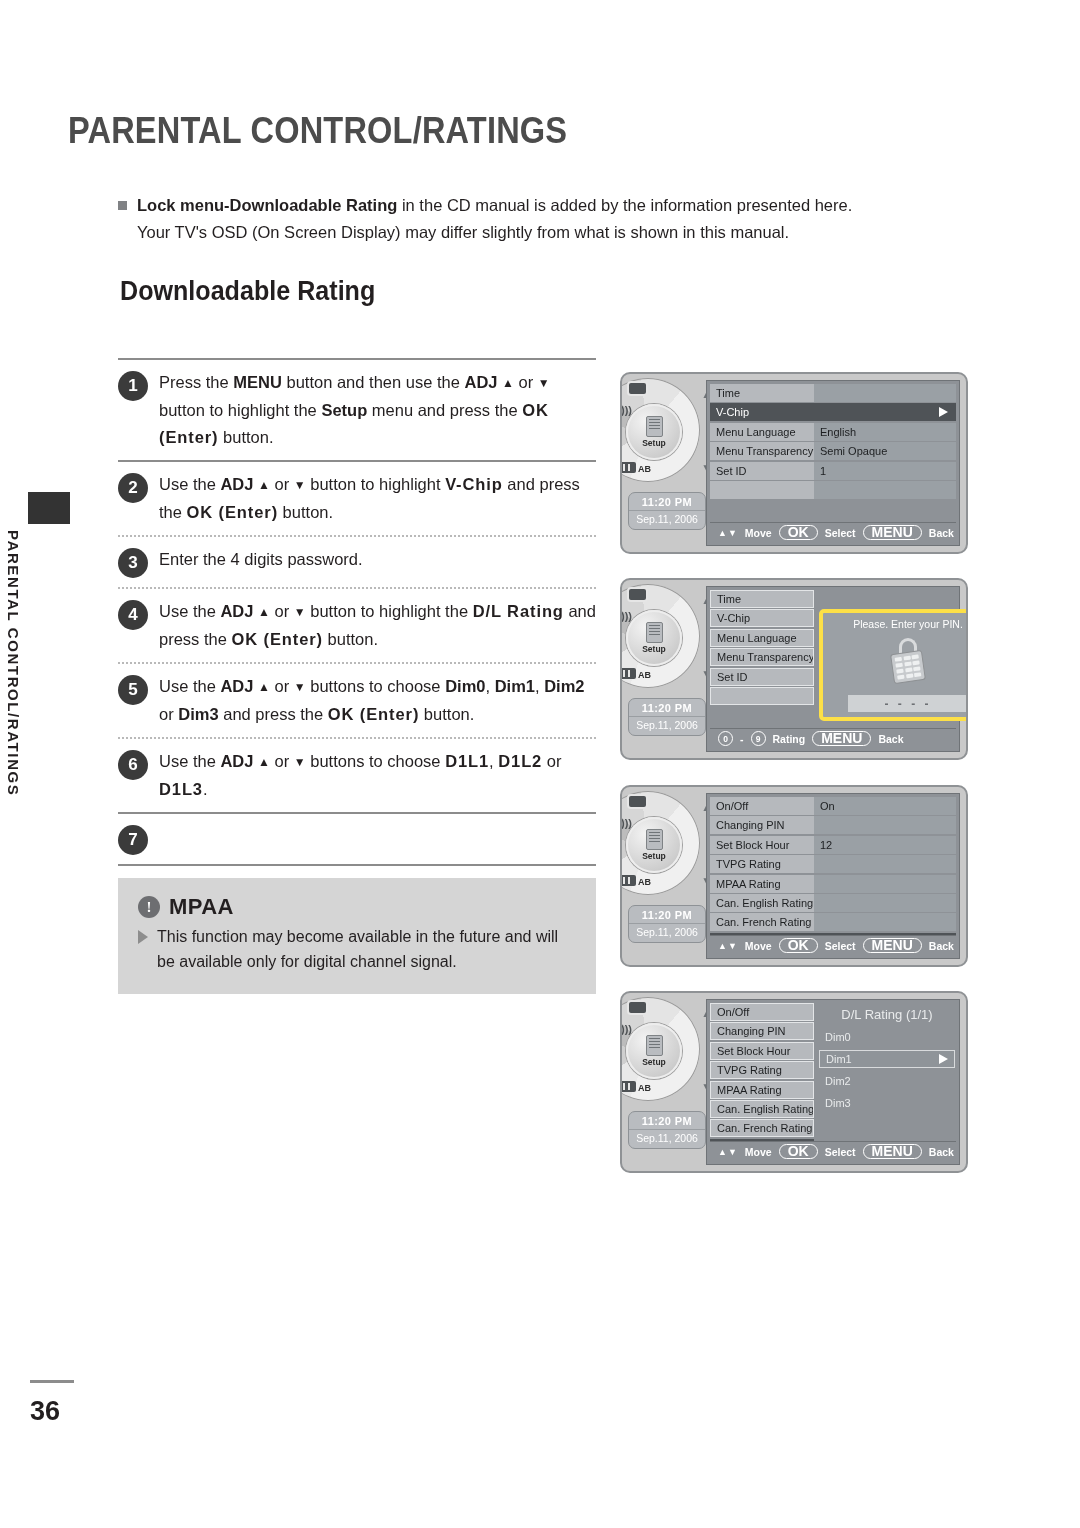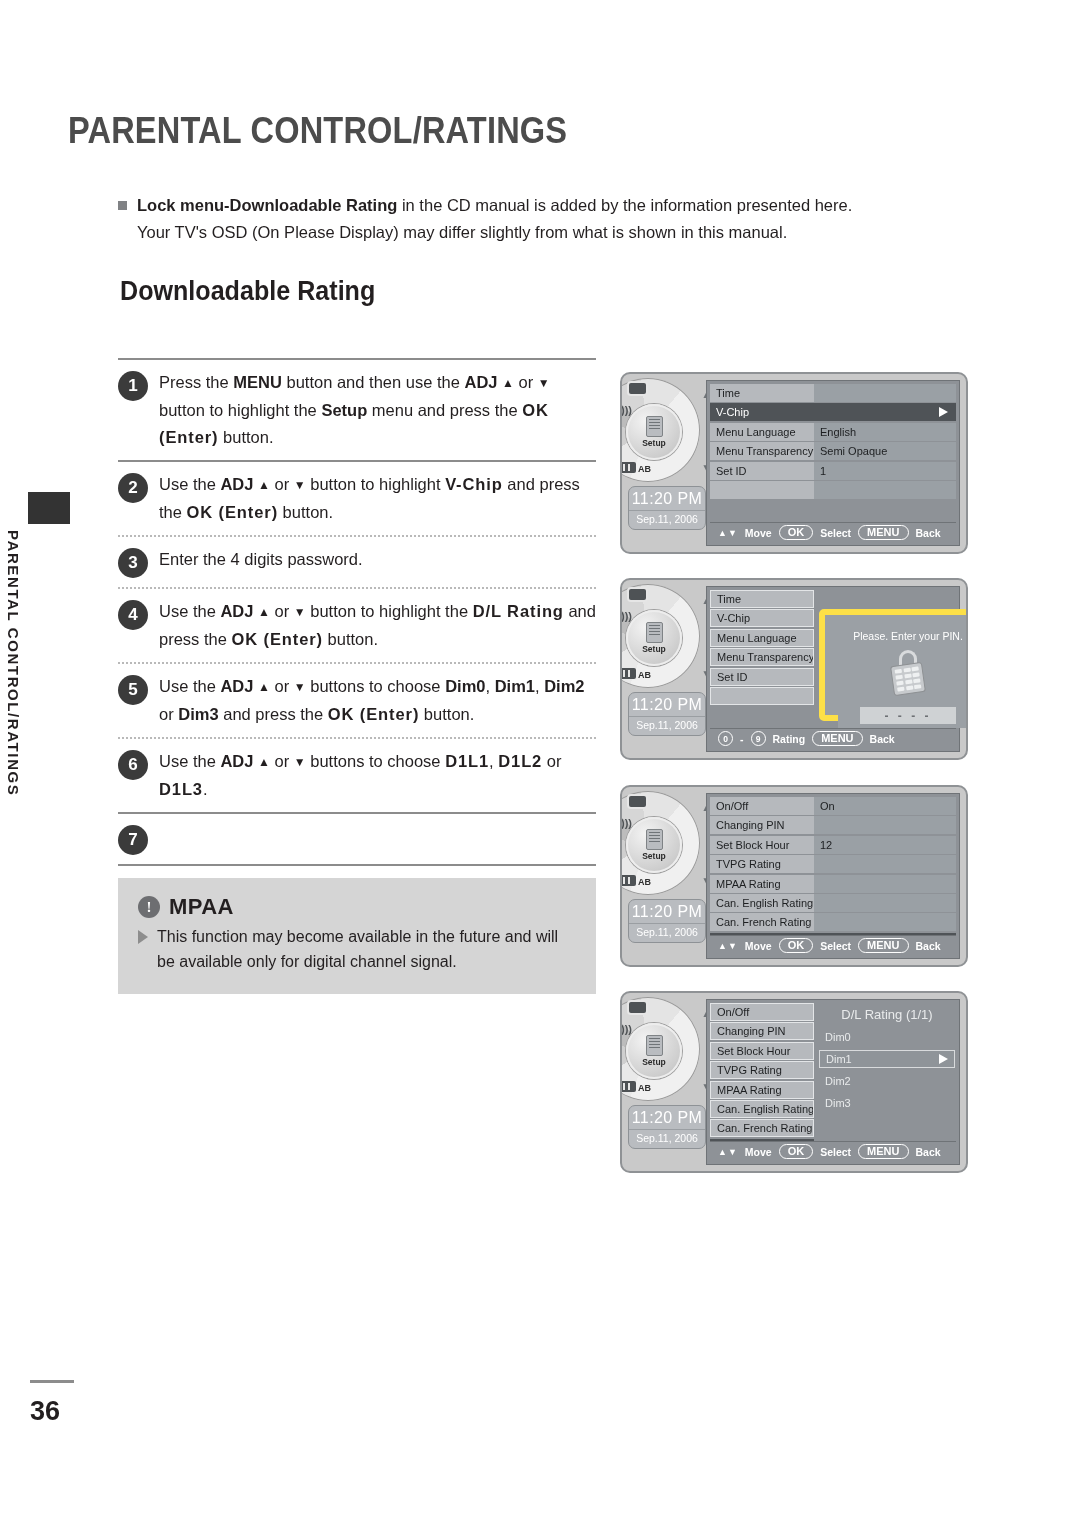--- a/index.html
+++ b/index.html
@@ -135,21 +135,21 @@
   .wic.ab{ left:42px; top:86px; font-size:9px; font-weight:700; color:#2f2f2f; }
   .updown{ position:absolute; left:78px; top:14px; width:14px; text-align:center; }
   .updown .u,.updown .d{ color:#6f7377; font-size:12px; line-height:12px; }
   .updown .d{ margin-top:62px; }
 
   .clockbox{
     position:absolute; left:6px; bottom:22px; width:76px;
     border:1.5px solid #8e9296; border-radius:7px; background:#b9bcc0;
     text-align:center; padding:3px 0 4px 0; color:#ffffff;
   }
-  .clockbox .t{ font-size:16px; font-weight:400; letter-spacing:.4px; }
+  .clockbox .t{ font-size:11px; font-weight:700; letter-spacing:.4px; }
   .clockbox .d{ font-size:10.5px; margin-top:2px; border-top:1px solid #9a9ea2; padding-top:2px;}
 
   
   .panel{
     position:absolute; left:84px; top:6px; right:6px; bottom:6px;
     background:#8e9297; border:1.5px solid #6f7377;
   }
   .rows{ position:absolute; left:3px; top:3px; right:3px; }
   .row{ display:flex; height:18px; margin-bottom:1.4px; }
   .row .lab{
@@ -170,34 +170,34 @@
   .row.narrow .lab{ width:104px; border:1px solid #e3e5e7; box-sizing:border-box; }
 
   .botbar{
     position:absolute; left:3px; right:3px; bottom:3px; height:19px;
     background:#8e9297; border-top:1.5px solid #6f7377;
     display:flex; align-items:center; padding-left:8px; gap:7px;
     color:#ffffff; font-size:10.5px; font-weight:700;
   }
   .pill{
     border:1.5px solid #ffffff; border-radius:9px; padding:0 8px;
-    font-size:11px; font-weight:700; line-height:13px; color:#ffffff;
+    font-size:14px; font-weight:700; line-height:13px; color:#ffffff;
   }
   .circ{
     border:1.5px solid #ffffff; border-radius:50%; width:13px;height:13px;
     display:inline-flex;align-items:center;justify-content:center;
     font-size:8.5px;font-weight:700;color:#ffffff;
   }
   .mv-ar{ font-size:9px; letter-spacing:1px; }
 
   
   .pin-dialog{
     position:absolute; left:112px; top:22px; width:178px; height:112px;
-    background:#9ba0a5; border:6px solid #fde047; border-radius:5px;
-    box-sizing:border-box; padding:13px;
+    background:#9ba0a5; border:4px solid #fde047; border-radius:5px;
+    box-sizing:border-box; padding:3px;
   }
   .pin-title{ color:#ffffff; font-size:10.5px; text-align:center; padding:2px 0 4px; }
   .pin-body{ background:#9ba0a5; height:82px; position:relative; }
   .lock{
     position:absolute; left:50%; top:4px; transform:translateX(-50%);
     width:36px; height:44px;
   }
   .lock-shackle{
     position:absolute; left:9px; top:0; width:18px; height:18px;
     border:3.5px solid #d9dbdd; border-bottom:none;
@@ -242,21 +242,21 @@
 
 <div class="page-title">PARENTAL CONTROL/RATINGS</div>
 
 <div class="intro">
   <div class="intro-row">
     <div class="bullet-sq"></div>
     <div class="intro-text">
       <b>Lock menu-Downloadable Rating</b><span> in the CD manual is added by the information presented here.</span>
     </div>
   </div>
-  <div class="intro-line2">Your TV's OSD (On Please Display) may differ slightly from what is shown in this manual.</div>
+  <div class="intro-line2">Your TV's OSD (On Screen Display) may differ slightly from what is shown in this manual.</div>
 </div>
 
 <div class="section-heading">Downloadable Rating</div>
 
 <div class="vtab-block"></div>
 <div class="vtab-text">PARENTAL CONTROL/RATINGS</div>
 
 <div class="steps">
   <div class="rule-solid"></div>
   <div class="step">

